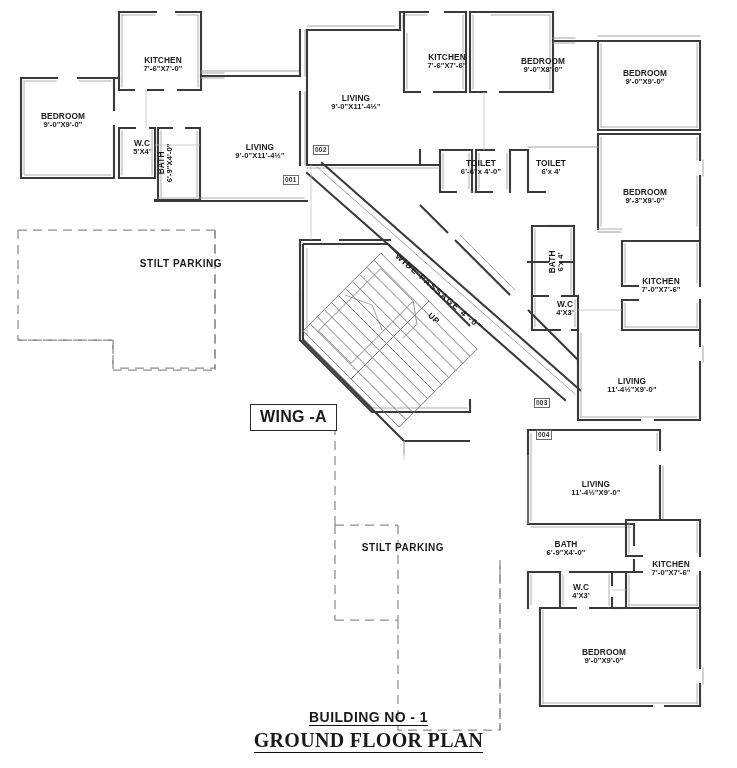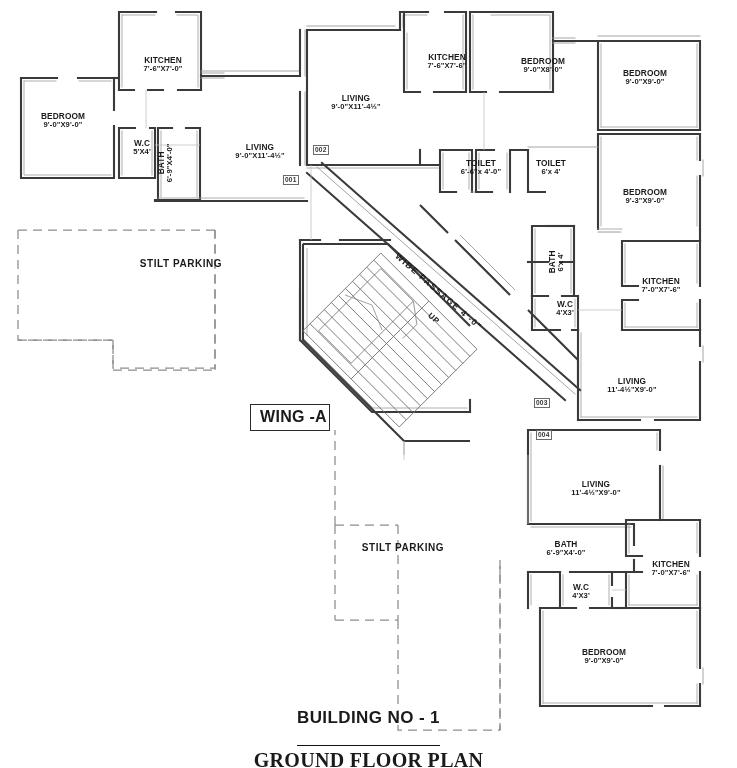--- a/index.html
+++ b/index.html
@@ -11,30 +11,30 @@
        font-family:"Liberation Sans",sans-serif;color:#1a1a1a;
        white-space:nowrap;letter-spacing:.1px;}
   .rm-name{font-size:8.3px;font-weight:700;}
   .rm-dim{font-size:7.6px;font-weight:700;}
   .rot90{transform-origin:50% 50%;}
   .zone{font-size:10px;font-weight:700;letter-spacing:.55px;}
   .doortag{position:absolute;font-size:6.6px;font-weight:700;
            border:1px solid #6a6a6a;padding:0 1px;background:#fff;
            color:#333;letter-spacing:.2px;line-height:1.25;}
   .wingbox{position:absolute;border:1.6px solid #2a2a2a;background:#fff;
-           padding:3px 2px 4px 9px;font-size:16px;font-weight:700;
+           padding:3px 9px 4px 9px;font-size:16px;font-weight:700;
            letter-spacing:.3px;}
   .passage{position:absolute;font-size:8.4px;font-weight:700;
            letter-spacing:1.5px;transform-origin:0 0;}
   .uptag{position:absolute;font-size:8px;font-weight:700;
          letter-spacing:.6px;transform-origin:0 0;}
   #title{position:absolute;left:0;width:737px;text-align:center;}
-  .t1{font-family:"Liberation Sans",sans-serif;font-size:17px;
+  .t1{font-family:"Liberation Sans",sans-serif;font-size:14px;
       font-weight:700;letter-spacing:.4px;display:inline-block;
-      border-bottom:1.5px solid #111;padding-bottom:17px;}
+      border-bottom:1.5px solid #111;padding-bottom:0px;}
   .t2{font-family:"Liberation Serif",serif;font-size:20px;
       font-weight:700;letter-spacing:.3px;display:inline-block;
       border-bottom:1.5px solid #111;padding-bottom:0px;}
 </style>
 </head>
 <body>
 
 <div id="plan">
 
   <svg class="layer" viewBox="0 0 737 768">

